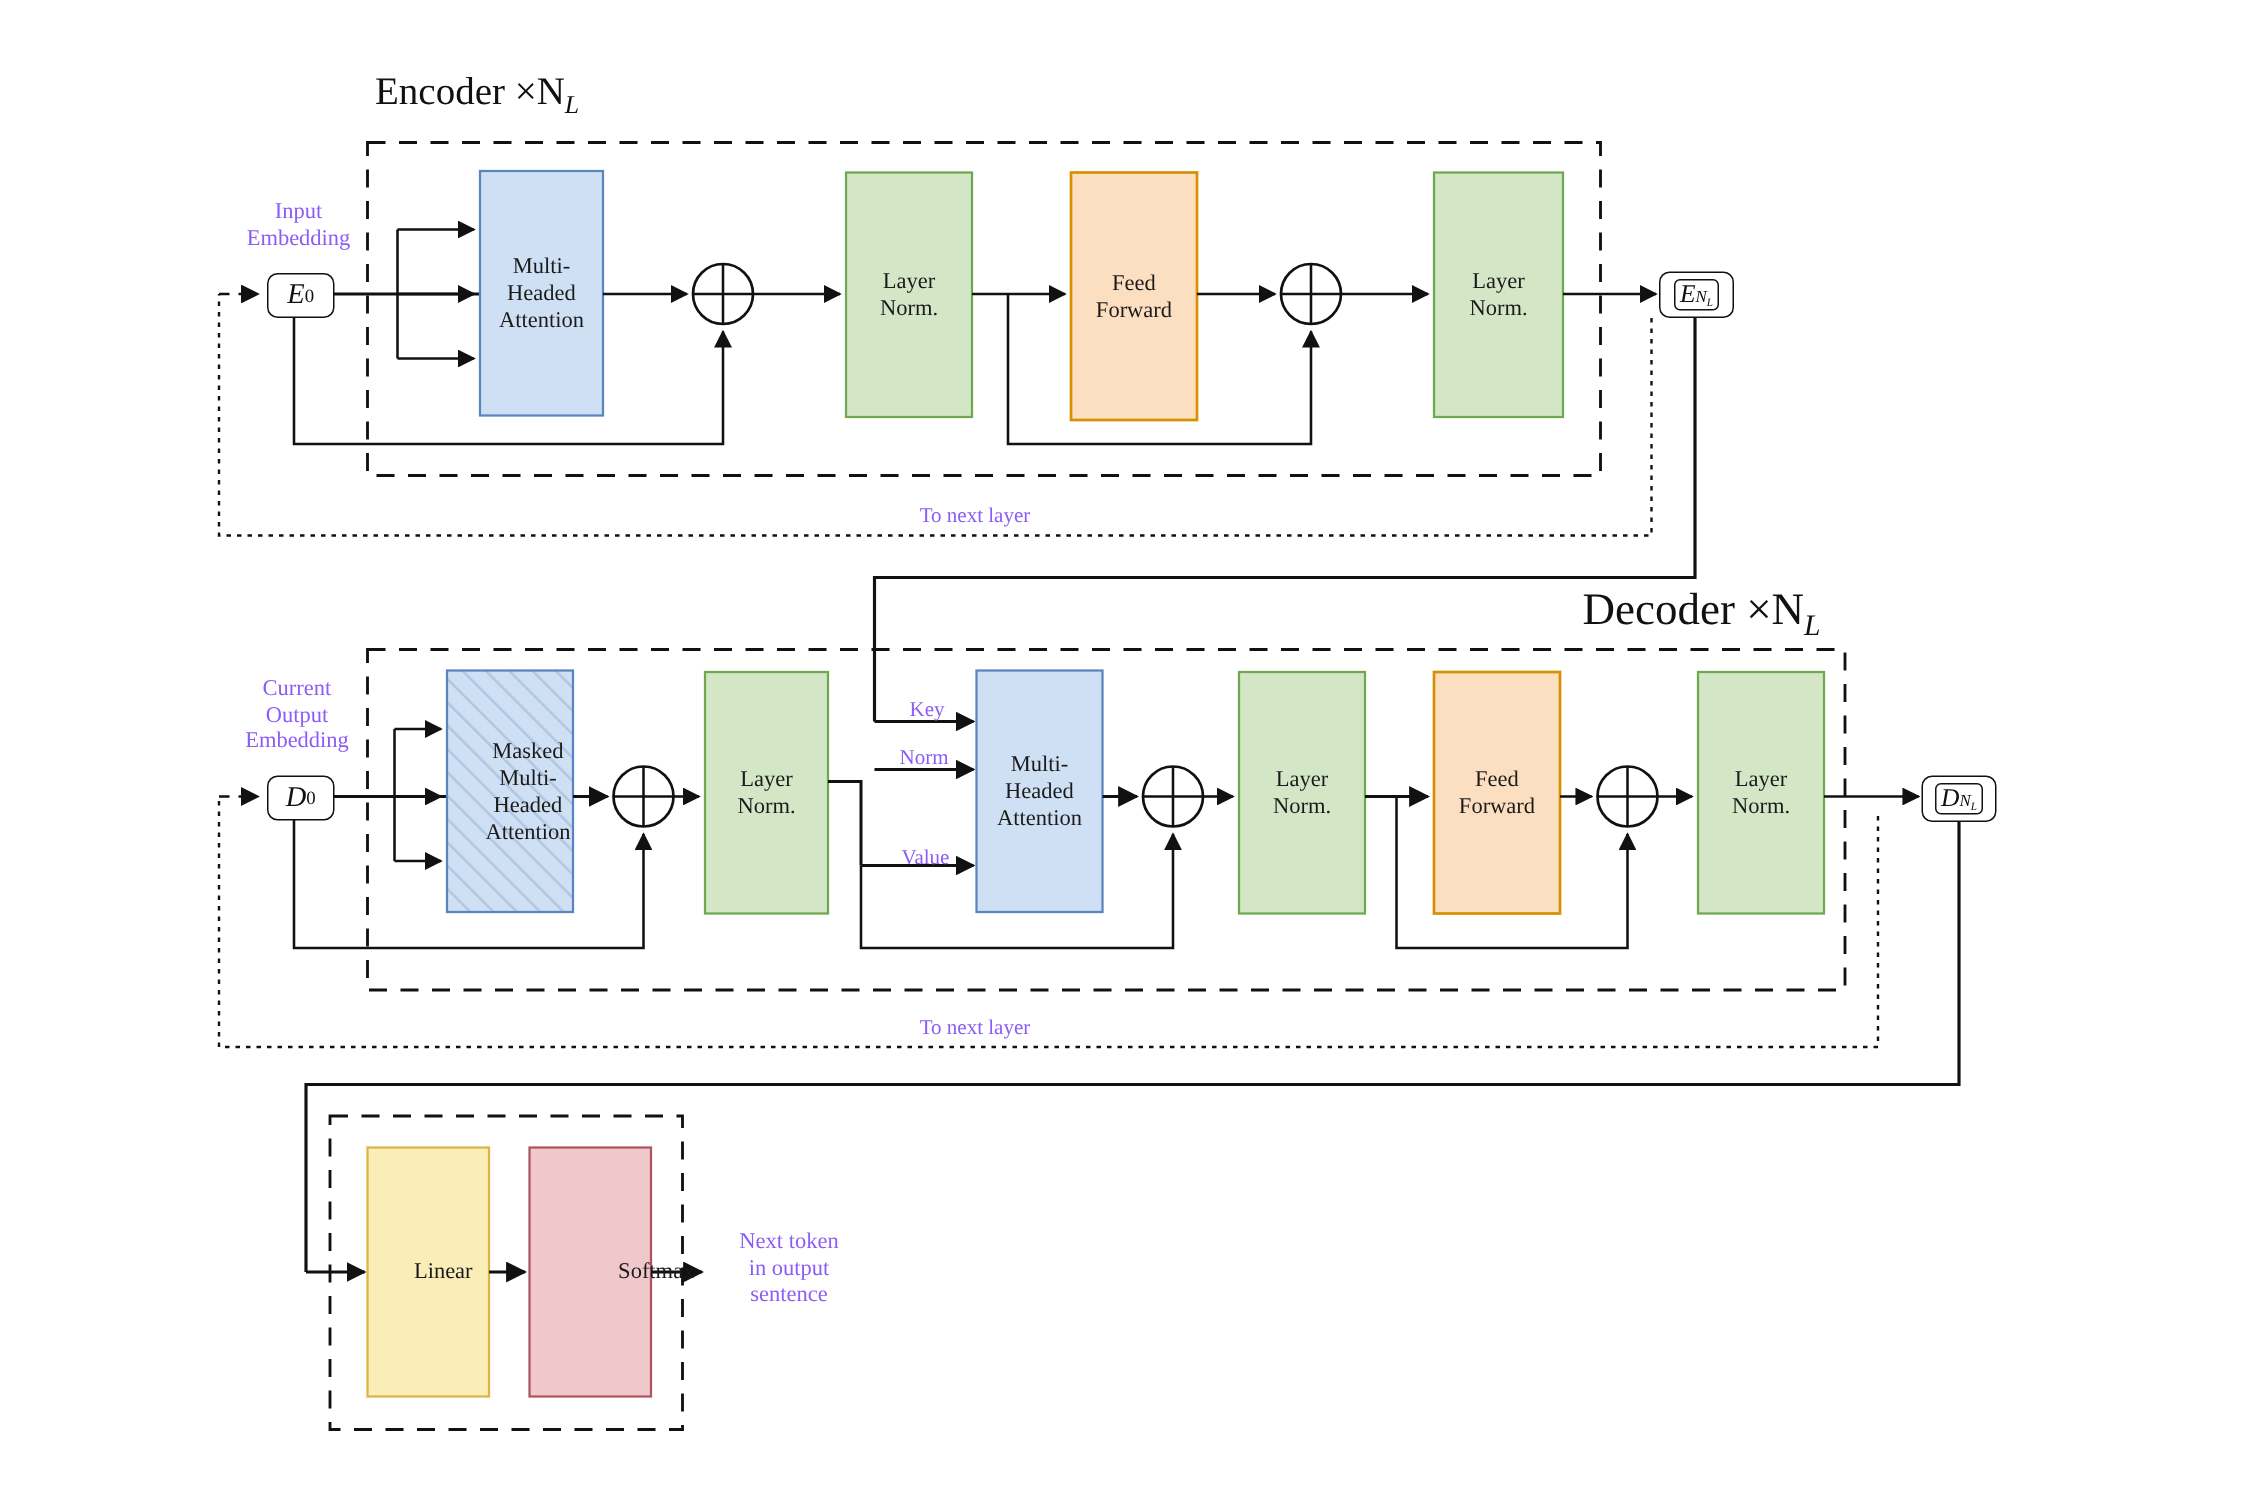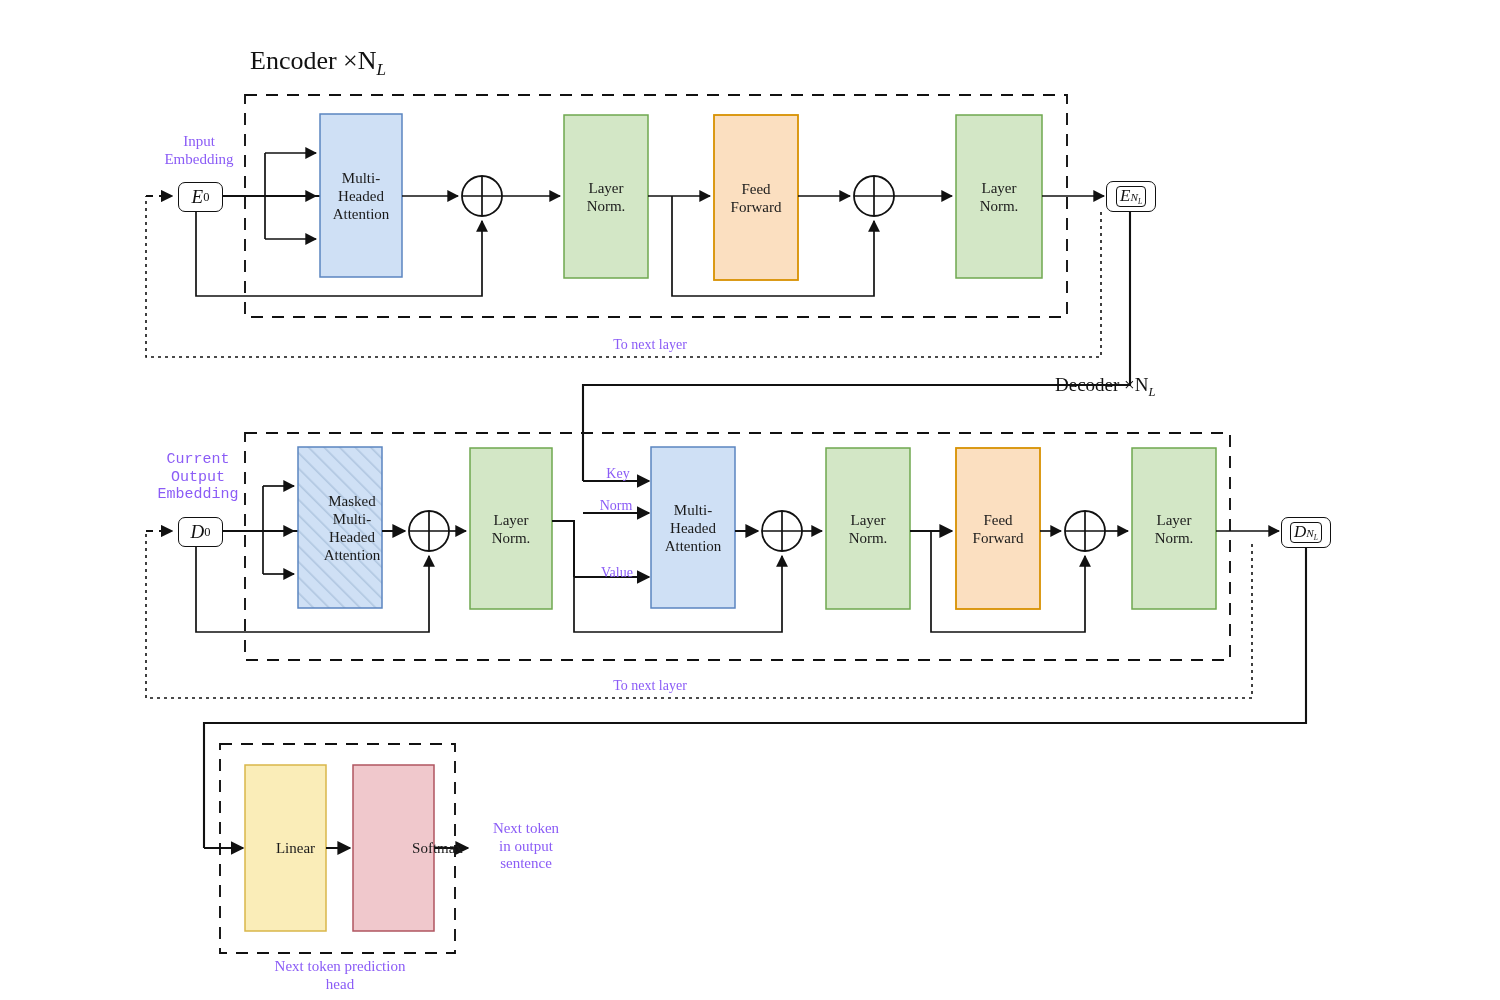--- a/index.html
+++ b/index.html
@@ -215,25 +215,25 @@
 
   <div class="lbl" style="left:570px; top:337px; width:160px; font-size:14px;">To next layer</div>
 
   <div class="tag-box" style="left:1106px; top:181px; width:48px; height:29px; font-size:17px;">
     <span class="tag-inner">
       <span class="italic">E</span>
         <sub><span class="italic">N</span><sub class="italic">L</sub></sub>
     </span>
   </div>
 
-  <div class="sect-title" style="left:1055px; top:374px; font-size:19px;">
+  <div class="sect-title" style="left:1055px; top:390px; font-size:30px;">
     <span>Decoder ×N</span><sub class="italic">L</sub>
   </div>
 
-  <div class="lbl" style="left:148px; top:451px; width:100px; font-size:15px;font-family:Liberation Mono, monospace;">Current
+  <div class="lbl" style="left:148px; top:451px; width:100px; font-size:15px;">Current
 Output
 Embedding</div>
 
   <div class="tag-box" style="left:178px; top:517px; width:43px; height:28px; font-size:19px;">
     <span class="italic">D</span>
       <sub>0</sub>
   </div>
 
   <div class="block-label" style="left:310px; top:447px; width:84px; height:161px; font-size:15px;">Masked
 Multi-
@@ -264,16 +264,14 @@
     </span>
   </div>
 
   <div class="block-label" style="left:245px; top:765px; width:81px; height:166px; font-size:15px;margin-left:10px;">Linear</div>
   <div class="block-label" style="left:353px; top:765px; width:81px; height:166px; font-size:15px;padding-left:44px;">Softmax</div>
 
   <div class="lbl" style="left:470px; top:820px; width:112px; font-size:15px;">Next token
 in output
 sentence</div>
 
-  <div class="lbl" style="left:240px; top:958px; width:200px; font-size:15px;">Next token prediction
-head</div>
 
 </div>
 
 </body></html>

